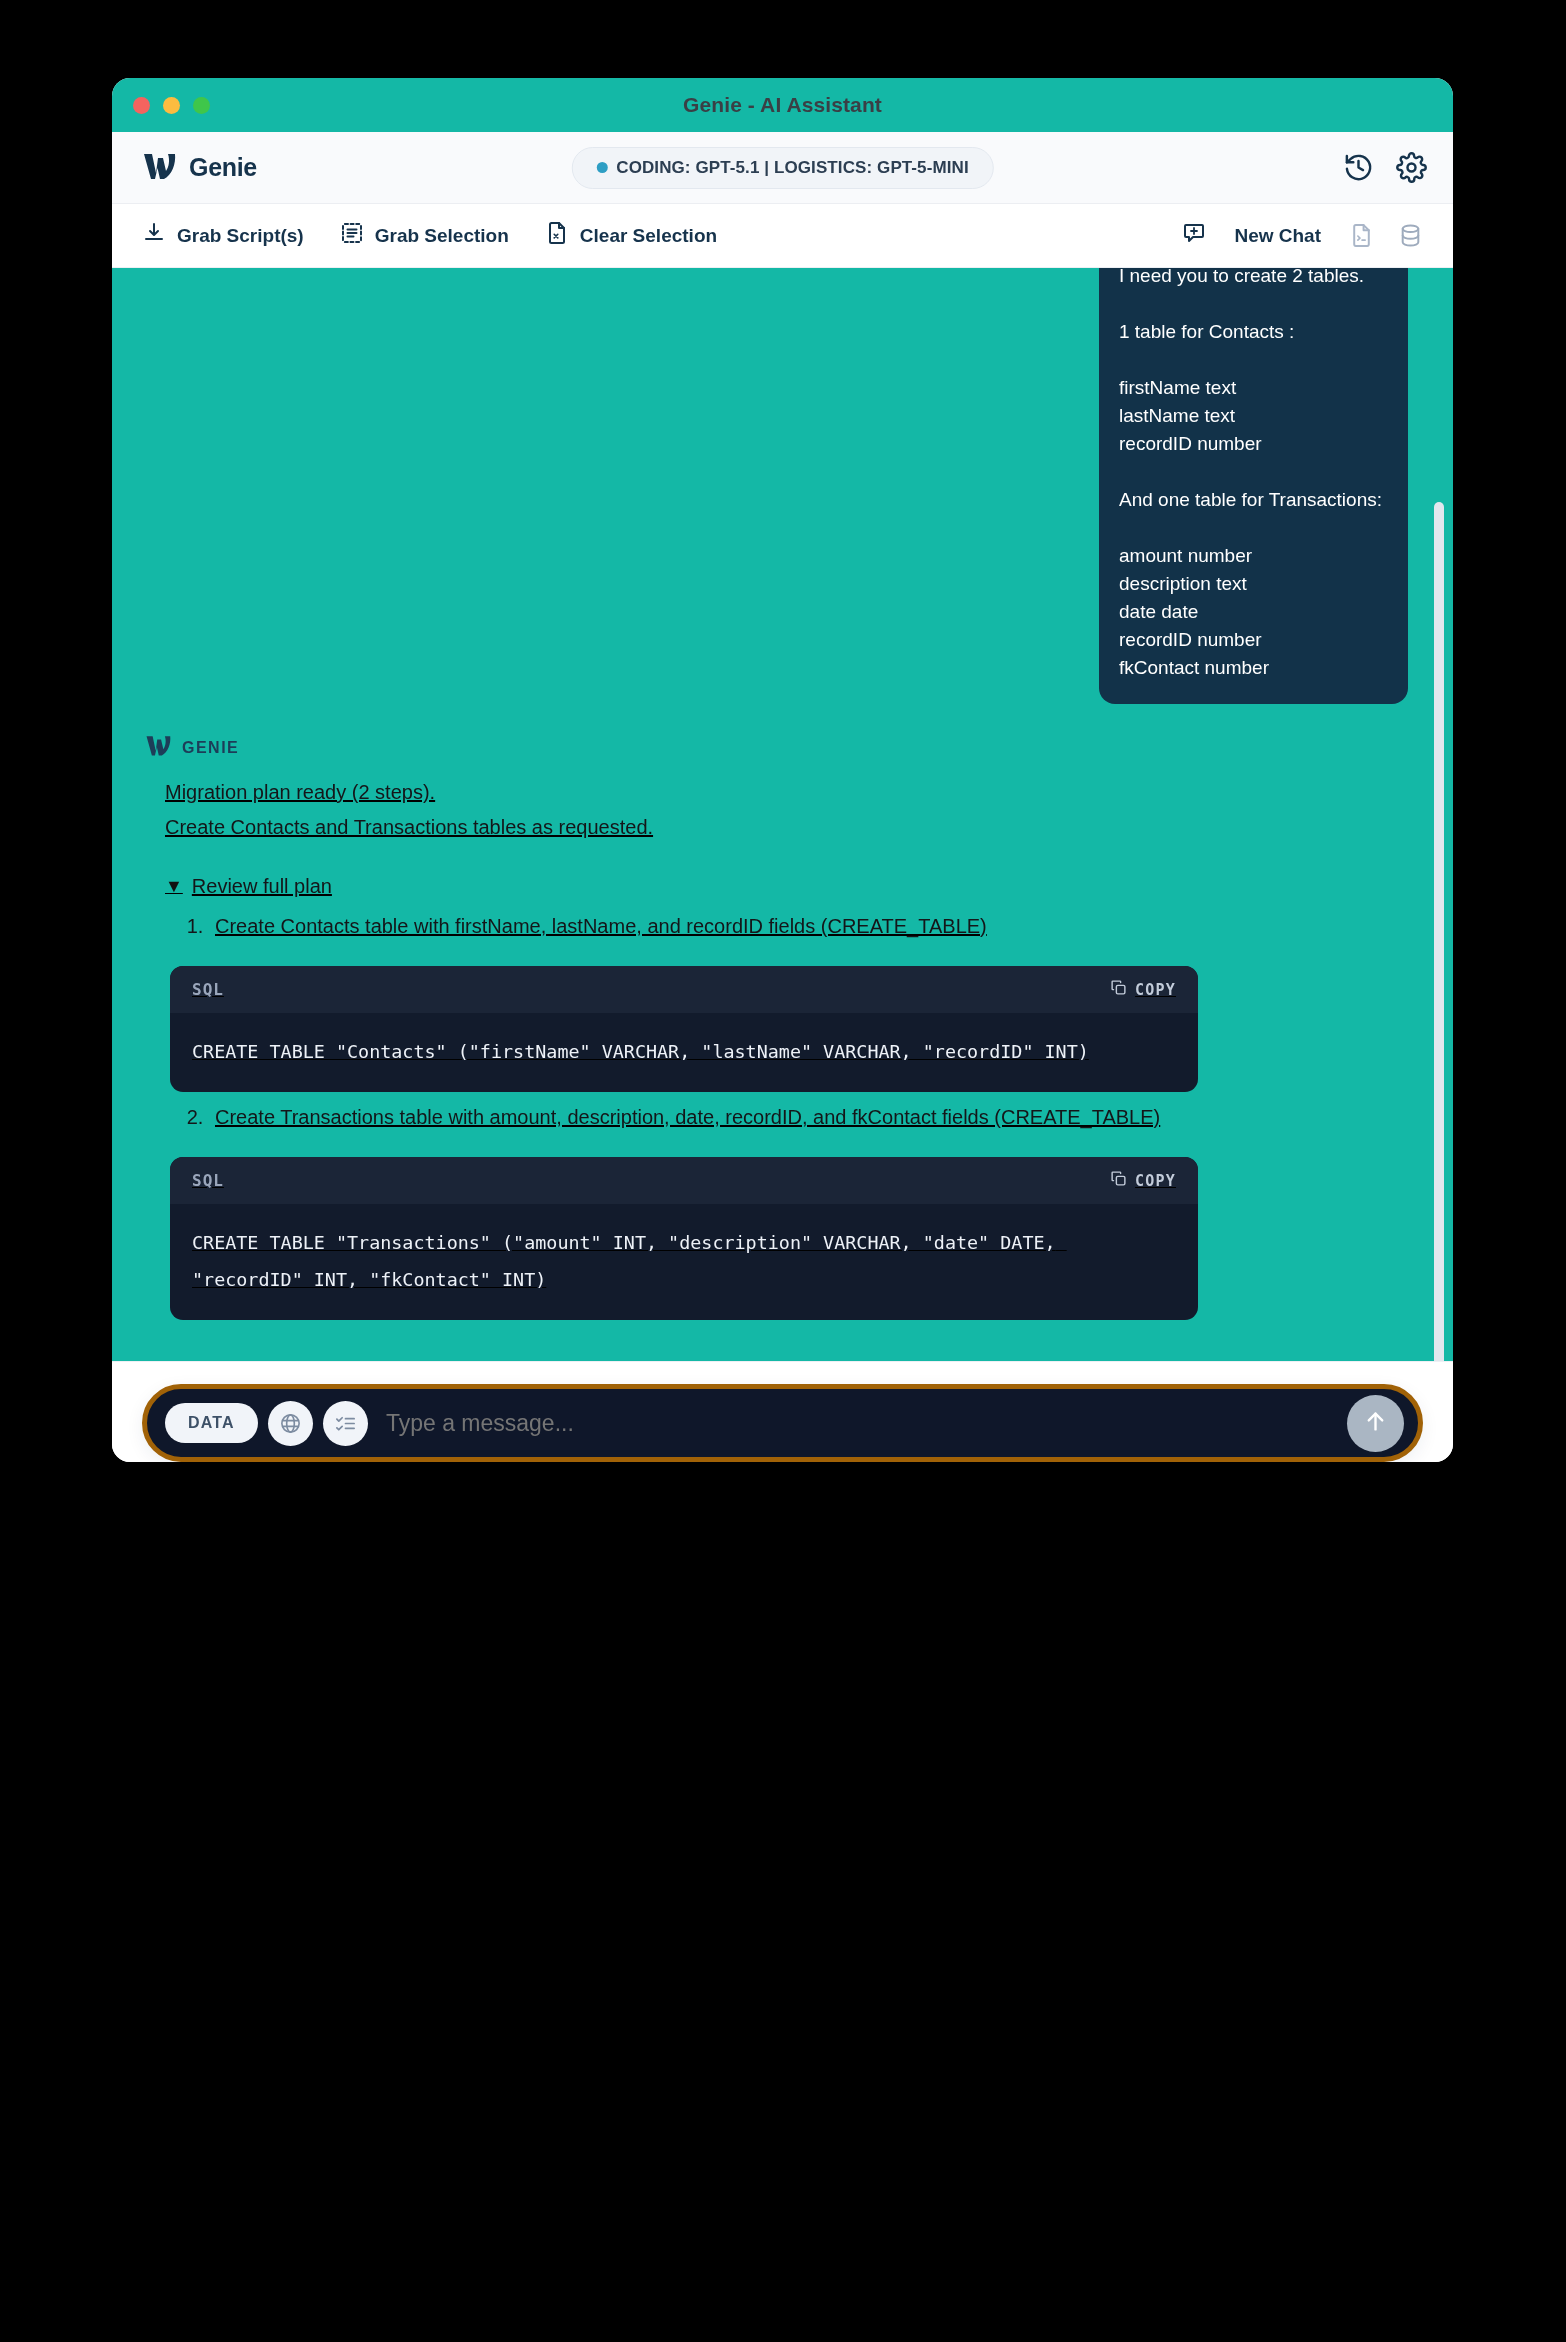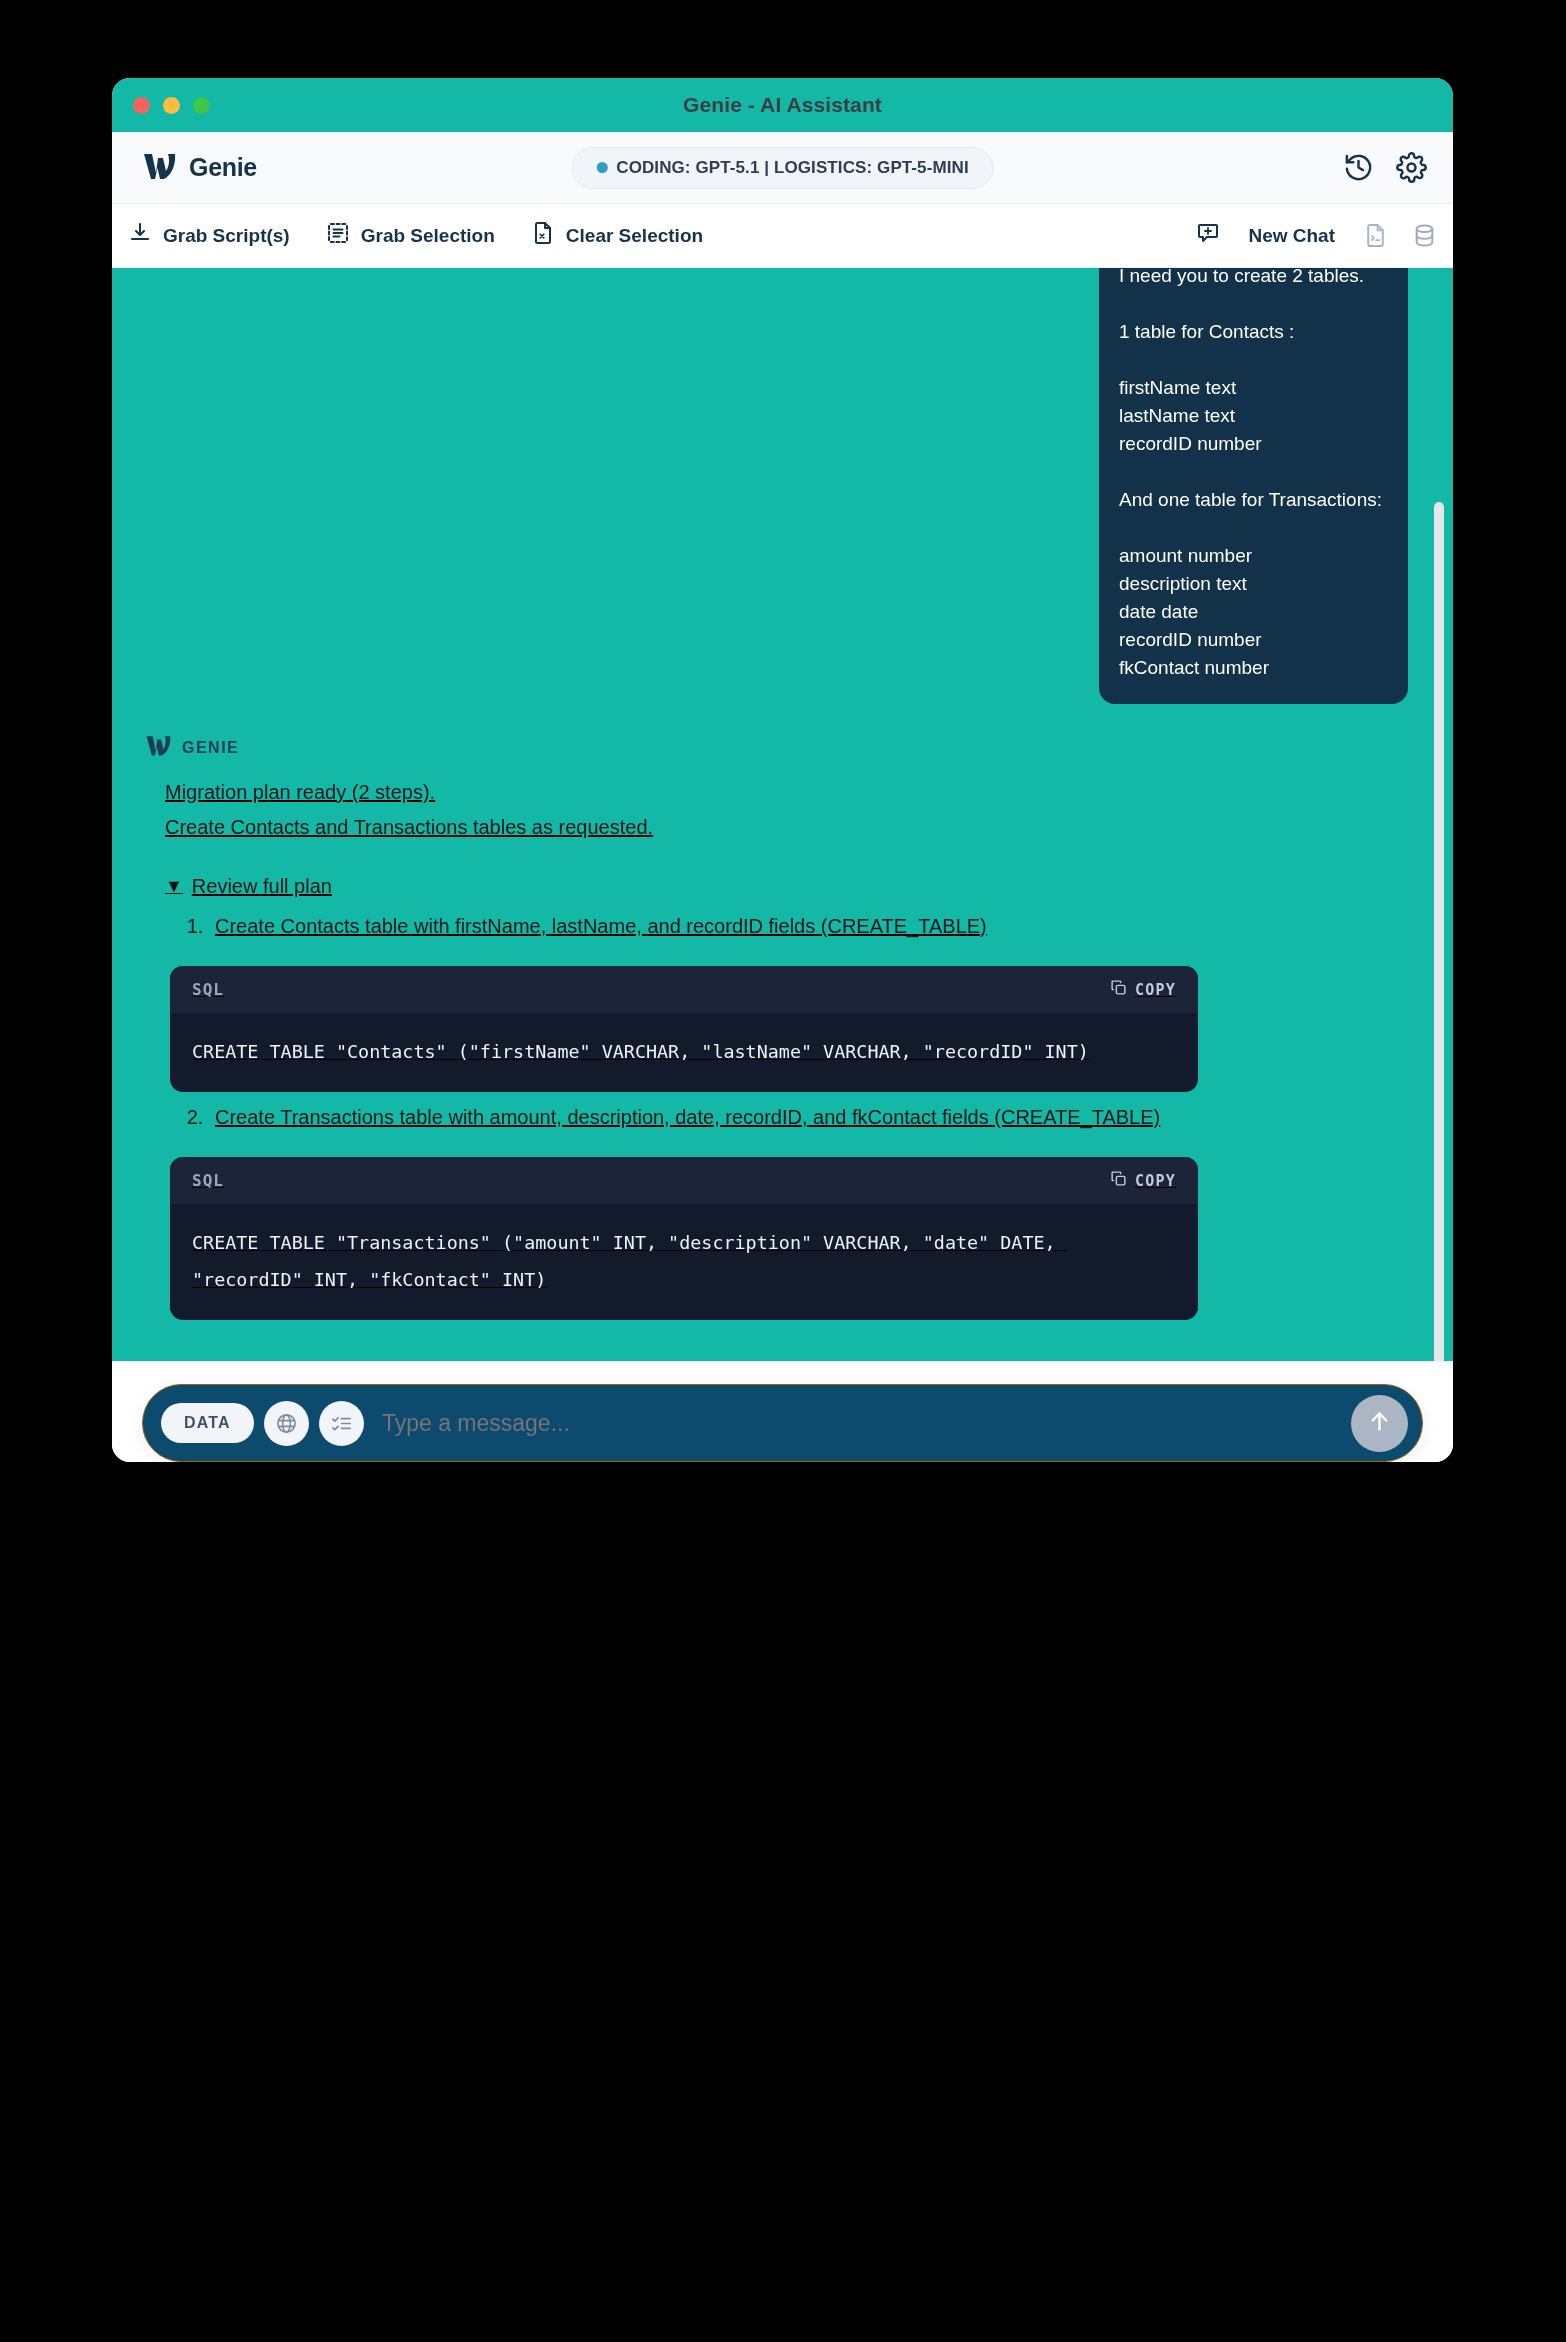--- a/index.html
+++ b/index.html
@@ -83,21 +83,21 @@
   .hdr-icons { margin-left: auto; display: flex; align-items: center; gap: 22px; }
   .hdr-icon { cursor: pointer; display: flex; }
 
   
   .toolbar {
     height: 64px;
     background: #ffffff;
     border-bottom: 1px solid #edeff3;
     display: flex;
     align-items: center;
-    padding: 0 16px;
+    padding: 0 30px;
     gap: 0;
     flex: 0 0 auto;
   }
   .tbtn {
     display: flex; align-items: center; gap: 11px;
     font-size: 19px; font-weight: 700; color: #16334c;
     cursor: pointer;
     margin-right: 36px;
     white-space: nowrap;
   }
@@ -213,22 +213,22 @@
   }
 
   
   .composer-wrap {
     flex: 0 0 auto;
     background: #fff;
     border-top: 1px solid #eef0f4;
     padding: 22px 30px 0 30px;
   }
   .composer {
-    background: #0c4a6e;
-    border: 1px solid #a16207;
+    background: #0f172a;
+    border: 5px solid #a16207;
     border-radius: 42px;
     height: 78px;
     display: flex;
     align-items: center;
     padding: 0 14px 0 18px;
     box-shadow: 0 5px 18px rgba(20,40,70,.07);
     justify-content: space-between;
   }
   .chip {
     background: #f1f4f9;

